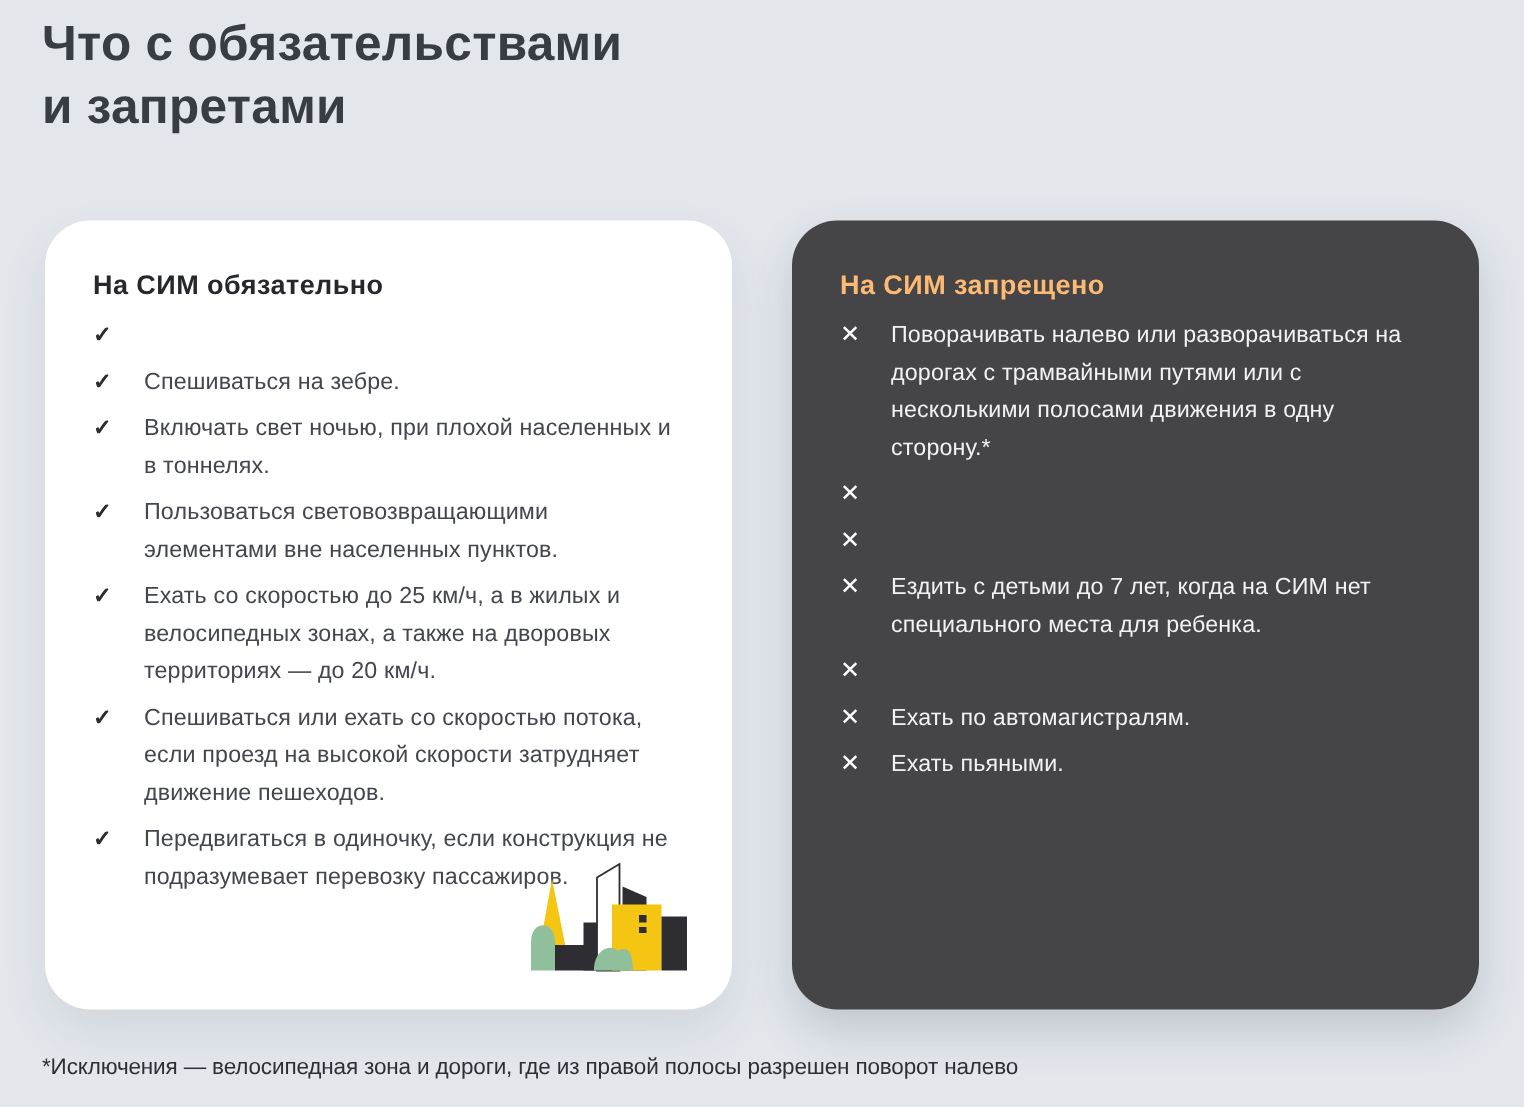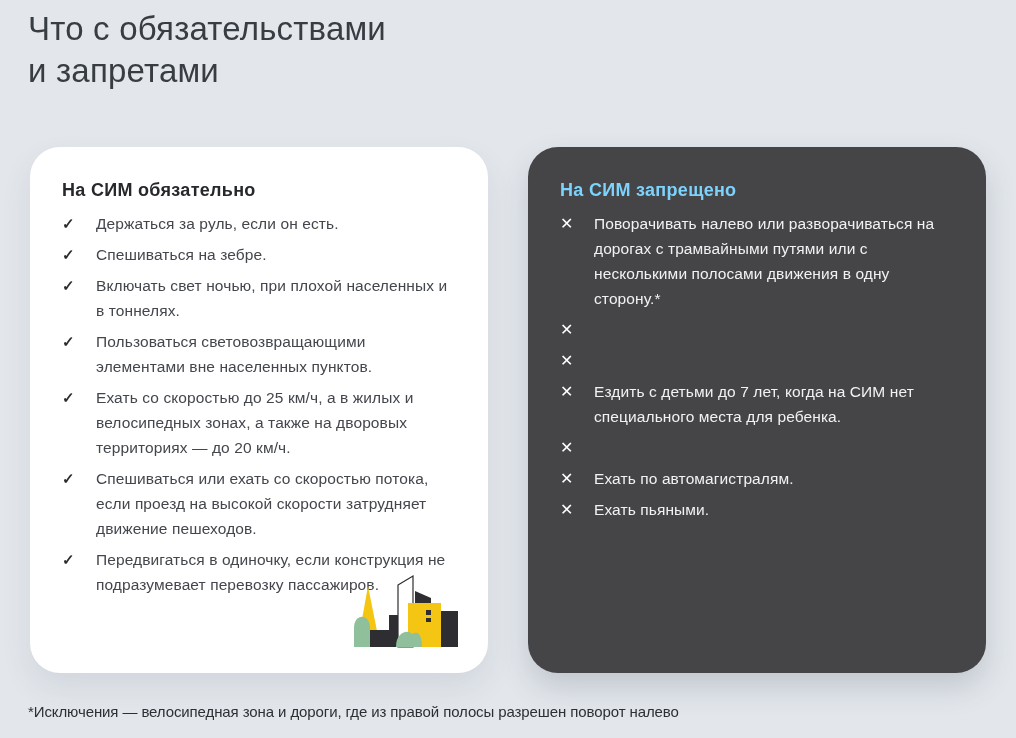--- a/index.html
+++ b/index.html
@@ -10,41 +10,41 @@
   }
   *{box-sizing:border-box}
   html,body{margin:0;padding:0}
   body{
     width:1016px;height:738px;position:relative;overflow:hidden;
     background:var(--page_bg);
     font-family:"Liberation Sans",sans-serif;
   }
   .page-title{
     position:absolute;left:28px;top:8px;margin:0;
-    font-size:33px;line-height:42px;font-weight:400;
+    font-size:33px;line-height:42px;font-weight:700;
     color:var(--title_text);white-space:pre-line;letter-spacing:.2px;
   }
   .cards{position:absolute;left:30px;top:147px;display:flex;gap:40px}
   .card{
     width:458px;height:526px;border-radius:30px;
     padding:33px 28px 0 32px;position:relative;
   }
   .card.light{
     background:var(--card_light_bg);color:var(--body_text);
     box-shadow:0 14px 30px rgba(60,70,85,.10);
   }
   .card.dark{
     background:var(--card_dark_bg);color:var(--dark_card_text);
     box-shadow:0 14px 30px rgba(60,70,85,.20);
   }
   .card-title{
     margin:0 0 10px;font-size:18px;font-weight:700;letter-spacing:.3px;
   }
   .card.light .card-title{color:#26282c}
-  .card.dark .card-title{color:#7dd3fc}
+  .card.dark .card-title{color:#fdba74}
   ul.rules{list-style:none;margin:0;padding:0}
   ul.rules li{display:flex;align-items:flex-start;margin-bottom:6px}
   .marker{
     flex:0 0 17px;width:17px;margin-right:17px;text-align:left;
     font-size:15px;line-height:25px;font-weight:700;
   }
   .card.light .marker{color:var(--check_color)}
   .card.dark .marker{color:var(--cross_color);font-weight:400;font-size:16px}
   .rule-text{
     font-size:15.5px;line-height:25px;max-width:352px;letter-spacing:.1px;
@@ -62,21 +62,20 @@
 и запретами</h1>
 
 <div class="cards">
 
   <section class="card light">
     <h2 class="card-title">На СИМ обязательно</h2>
     <ul class="rules">
 
         <li>
           <span class="marker">✓</span>
-          <span class="rule-text">Держаться за руль, если он есть.</span>
         </li>
 
         <li>
           <span class="marker">✓</span>
           <span class="rule-text">Спешиваться на зебре.</span>
         </li>
 
         <li>
           <span class="marker">✓</span>
           <span class="rule-text">Включать свет ночью, при плохой населенных и в тоннелях.</span>

